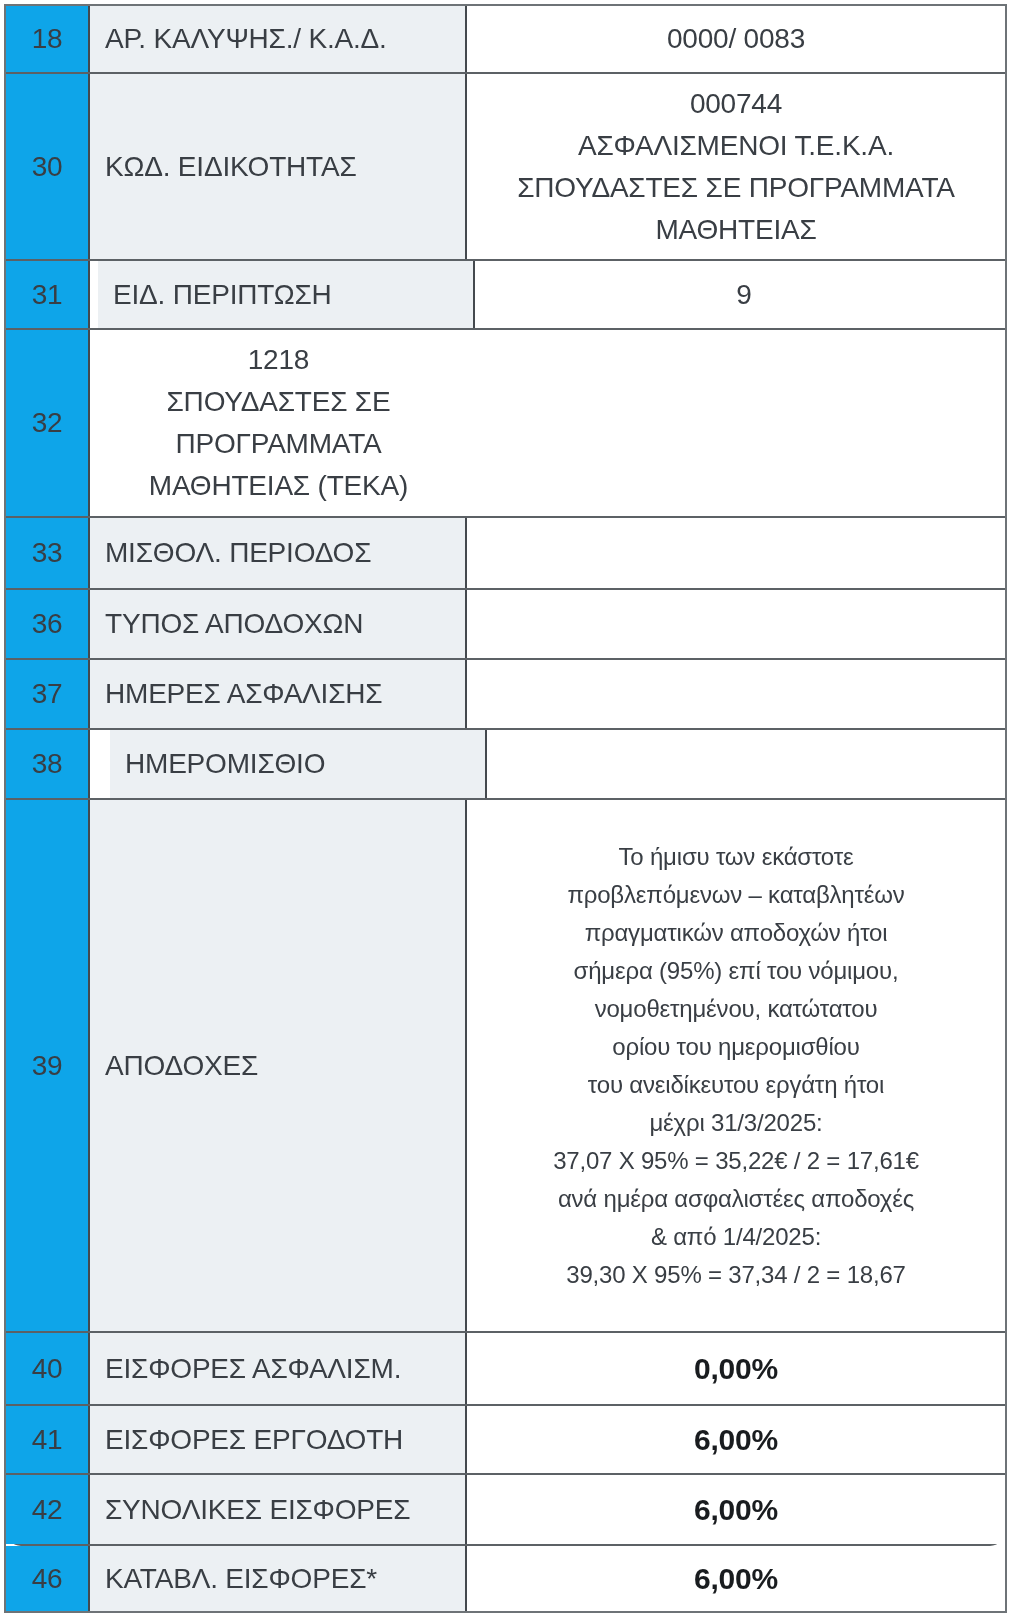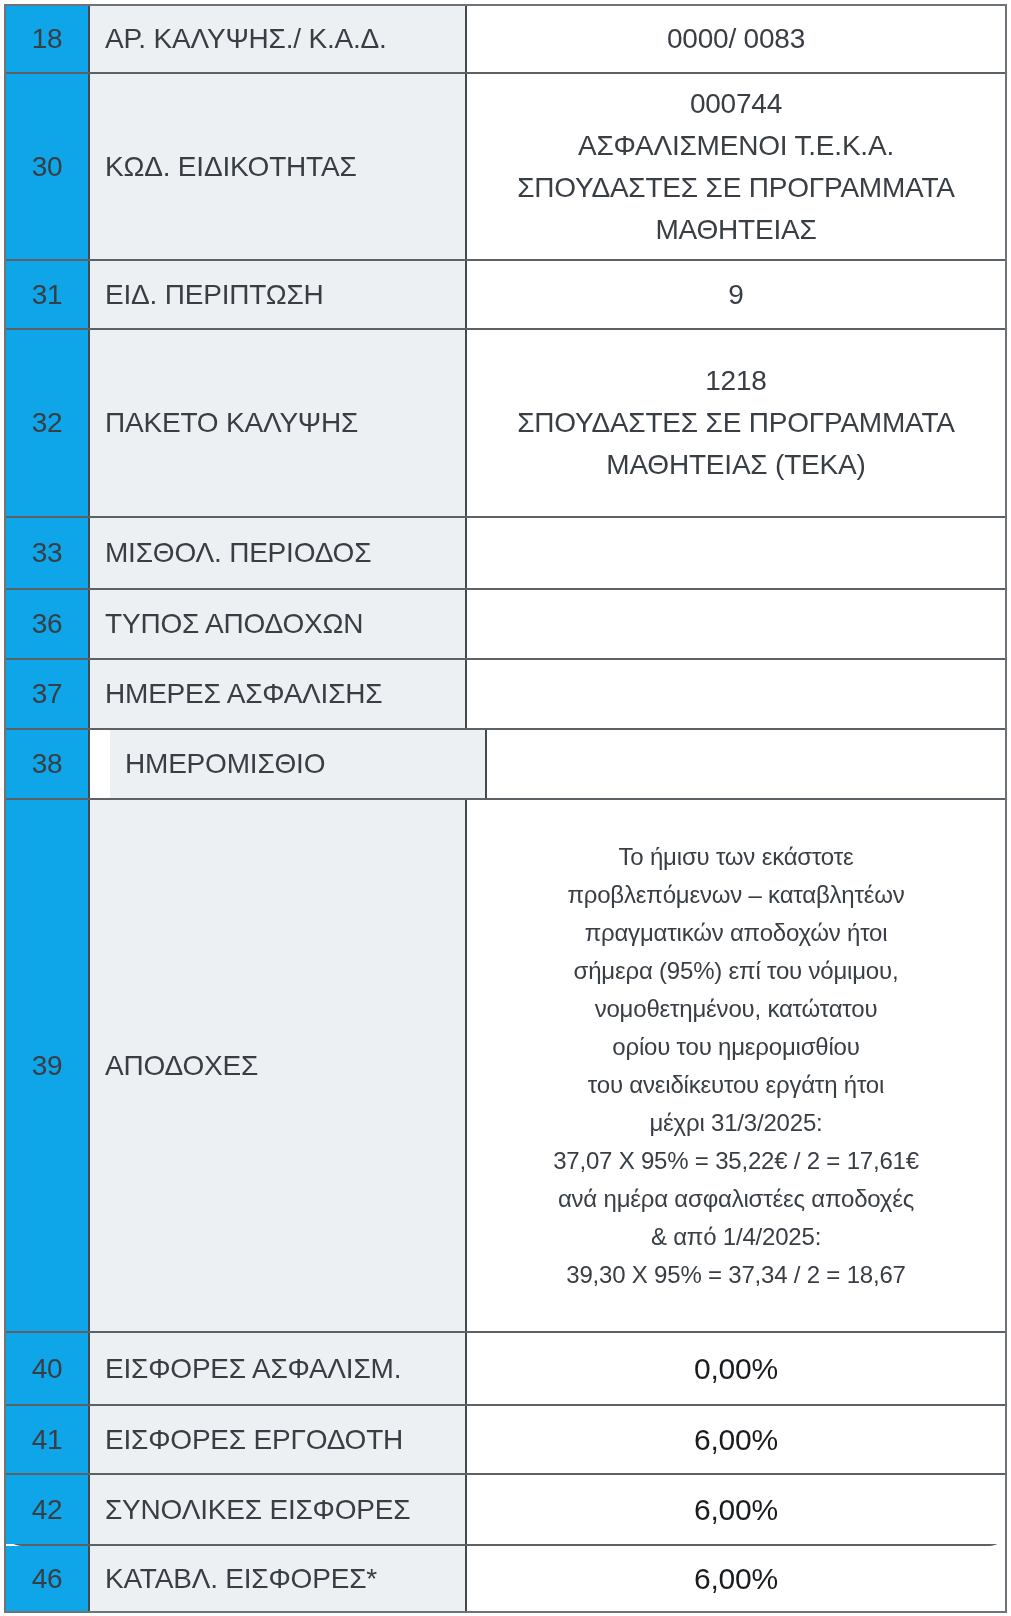--- a/index.html
+++ b/index.html
@@ -54,39 +54,39 @@
     justify-content: center;
     background: #ffffff;
     text-align: center;
     white-space: pre-line;
     line-height: 42px;
     padding: 6px 10px;
   }
   
   .row:nth-child(1)  { height: 68px; }
   .row:nth-child(2)  { height: 187px; }
-  .row:nth-child(3)  { height: 69px; }
+  .row:nth-child(3)  { height: 69px; gap: 8px; }
   .row:nth-child(4)  { height: 188px; }
   .row:nth-child(5)  { height: 72px; }
   .row:nth-child(6)  { height: 70px; }
   .row:nth-child(7)  { height: 70px; }
   .row:nth-child(8)  { height: 70px; gap: 20px; }
   .row:nth-child(9)  { height: 533px; }
   .row:nth-child(10) { height: 73px; }
   .row:nth-child(11) { height: 69px; }
   .row:nth-child(12) { height: 71px; border-radius: 15px; }
   .row:nth-child(13) { height: 65px; }
   
   .row:nth-child(9) .cell.value {
     line-height: 38px;
     font-size: 24px;
   }
   
   .row:nth-child(n+10) .cell.value {
-    font-weight: 400;
+    font-weight: 700;
     font-size: 30px;
     color: #191c1f;
   }
 </style>
 </head>
 <body>
 
 <div class="page">
   <div class="table">
 
@@ -106,21 +106,20 @@
     </div>
 
     <div class="row">
       <div class="cell num">31</div>
       <div class="cell label">ΕΙΔ. ΠΕΡΙΠΤΩΣΗ</div>
       <div class="cell value">9</div>
     </div>
 
     <div class="row">
       <div class="cell num">32</div>
-      <div class="cell label">ΠΑΚΕΤΟ ΚΑΛΥΨΗΣ</div>
       <div class="cell value">1218
 ΣΠΟΥΔΑΣΤΕΣ ΣΕ ΠΡΟΓΡΑΜΜΑΤΑ
 ΜΑΘΗΤΕΙΑΣ (ΤΕΚΑ)</div>
     </div>
 
     <div class="row">
       <div class="cell num">33</div>
       <div class="cell label">ΜΙΣΘΟΛ. ΠΕΡΙΟΔΟΣ</div>
       <div class="cell value"></div>
     </div>

